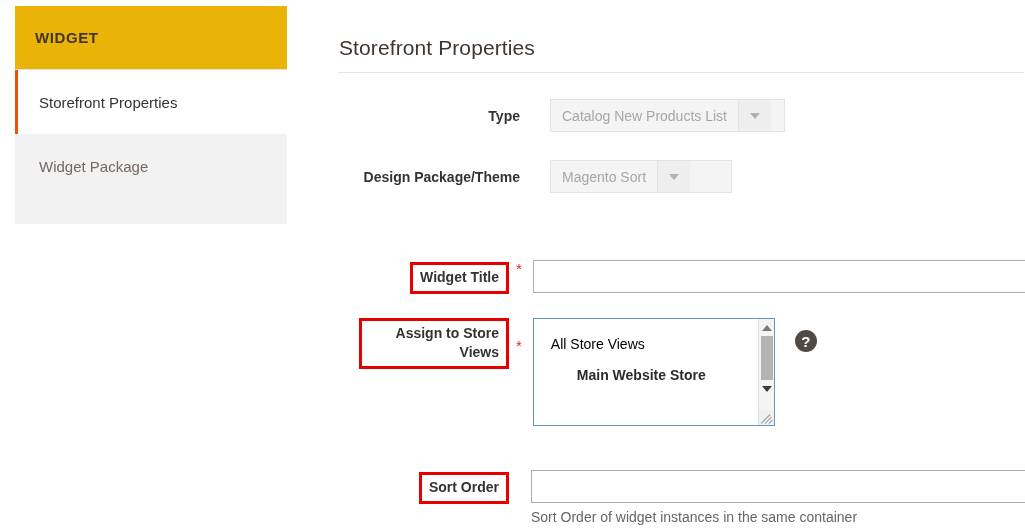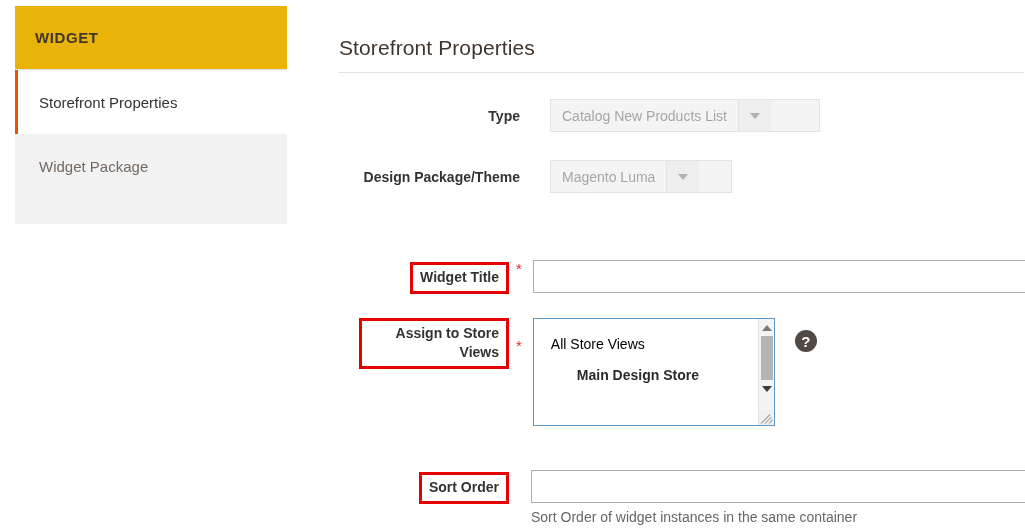--- a/index.html
+++ b/index.html
@@ -256,32 +256,32 @@
     </div>
   </div>
 
   <div class="main">
     <div class="page-title">Storefront Properties</div>
     <div class="title-rule"></div>
   </div>
 
   <div class="field-row" style="left:339px; top:99px;">
     <div class="field-label" style="width:161px; padding-top:8px;">Type</div>
-    <div class="sel" style="margin-left:30px; width:270px;">
+    <div class="sel" style="margin-left:30px; width:235px;">
       <div class="sel-value">Catalog New Products List</div>
       <div class="sel-arrow">
         <span class="caret"></span>
       </div>
     </div>
   </div>
 
   <div class="field-row" style="left:339px; top:160px;">
     <div class="field-label" style="width:161px; padding-top:8px;">Design Package/Theme</div>
     <div class="sel" style="margin-left:30px; width:182px;">
-      <div class="sel-value">Magento Luma</div>
+      <div class="sel-value">Magento Sort</div>
       <div class="sel-arrow">
         <span class="caret"></span>
       </div>
     </div>
   </div>
 
   <div class="field-row" style="left:339px; top:260px;">
     <div style="width:150px; display:flex; justify-content:flex-end; padding-top:2px;">
       <div class="field-label label-box">Widget Title</div>
     </div>
@@ -291,21 +291,21 @@
 
   <div class="field-row" style="left:339px; top:318px;">
     <div style="width:150px; display:flex; justify-content:flex-end;">
       <div class="field-label label-box" style="">Assign to Store Views</div>
     </div>
     <div class="req-star" style="padding-top:19px;">*</div>
 
     <div class="multi" style="margin-left:11px;">
       <div class="multi-list">
         <div class="multi-opt opt-l0">All Store Views</div>
-        <div class="multi-opt opt-l2">Main Design Store</div>
+        <div class="multi-opt opt-l2">Main Website Store</div>
       </div>
       <div class="scrollbar">
         <div class="sb-arrow sb-up">
           <span class="tri-up"></span>
         </div>
         <div class="sb-thumb"></div>
         <div class="sb-arrow sb-down">
           <span class="tri-down"></span>
         </div>
       </div>

